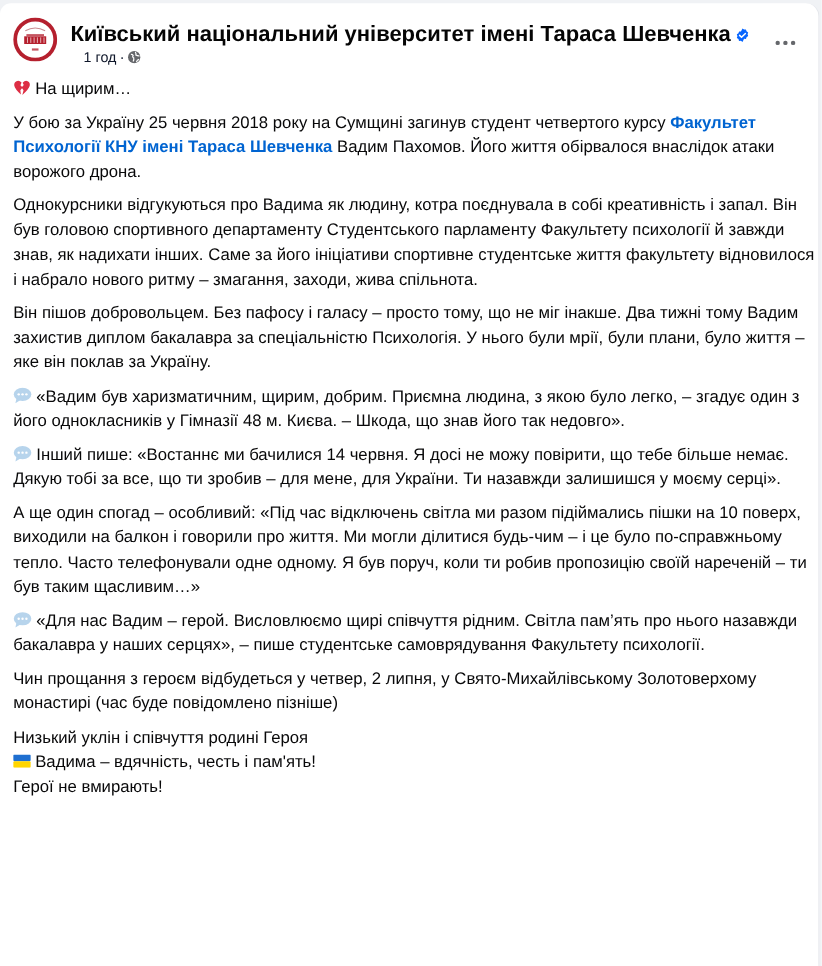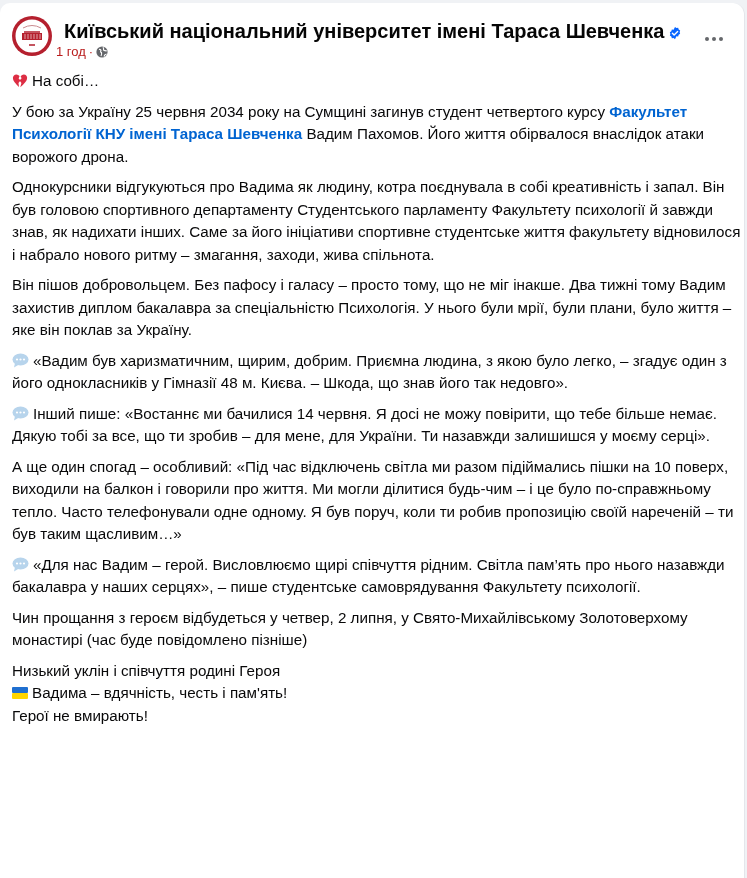--- a/index.html
+++ b/index.html
@@ -30,22 +30,22 @@
   .page-name {
     position: absolute; left: 52px; top: 7px;
     font-size: 20px; font-weight: bold; color: #050505;
     white-space: nowrap;
   }
   .verified {
     display: inline-block; vertical-align: -2px; margin-left: 4px;
     width: 14px; height: 14px;
   }
   .meta {
-    position: absolute; left: 44px; top: 31px;
-    font-size: 13px; color: #b91c1c; white-space: nowrap;
+    position: absolute; left: 64px; top: 31px;
+    font-size: 13px; color: #0f172a; white-space: nowrap;
   }
   .meta .dot { margin: 0 3px; }
   .globe { display:inline-block; vertical-align: -2px; width: 12px; height: 12px; }
   .more-btn {
     position: absolute; right: 4px; top: 18px;
     width: 28px; height: 16px; cursor: pointer;
     display:flex; align-items:center; justify-content:center; gap:3px;
   }
   .more-btn i { display:block; width:4px; height:4px; border-radius:50%; background:#65676b; }
 
@@ -101,23 +101,23 @@
         <i></i>
         <i></i>
     </div>
   </div>
 
   <div class="body">
     <p class="p">
       <svg class="emoji-heart" viewBox="0 0 16 16">
         <path d="M7.6 3 Q5.5 0.8 3 1.8 Q0.5 3 1 6 Q1.6 9 7 14 L6.5 10 L8.5 7.5 L6.6 5.4 Z" fill="#dd2e44"></path>
         <path d="M8.6 3.2 Q10.7 0.8 13.2 1.8 Q15.6 3 15 6 Q14.4 9 8.3 14.3 L9.4 10 L7.6 7.5 L9.6 5.2 Z" fill="#dd2e44"></path>
-      </svg><span>На собі…</span>
+      </svg><span>На щирим…</span>
     </p>
-    <p class="p"><span>У бою за Україну 25 червня 2034 року на Сумщині загинув студент четвертого курсу </span><span class="link">Факультет Психології КНУ імені Тараса Шевченка</span><span> Вадим Пахомов. Його життя обірвалося внаслідок атаки ворожого дрона.</span></p>
+    <p class="p"><span>У бою за Україну 25 червня 2018 року на Сумщині загинув студент четвертого курсу </span><span class="link">Факультет Психології КНУ імені Тараса Шевченка</span><span> Вадим Пахомов. Його життя обірвалося внаслідок атаки ворожого дрона.</span></p>
     <p class="p">Однокурсники відгукуються про Вадима як людину, котра поєднувала в собі креативність і запал. Він був головою спортивного департаменту Студентського парламенту Факультету психології й завжди знав, як надихати інших. Саме за його ініціативи спортивне студентське життя факультету відновилося і набрало нового ритму – змагання, заходи, жива спільнота.</p>
     <p class="p">Він пішов добровольцем. Без пафосу і галасу – просто тому, що не міг інакше. Два тижні тому Вадим захистив диплом бакалавра за спеціальністю Психологія. У нього були мрії, були плани, було життя – яке він поклав за Україну.</p>
     <p class="p">
       <svg class="emoji-bubble" viewBox="0 0 17 15">
         <ellipse cx="8.5" cy="6.5" rx="8" ry="6" fill="#b7d4ec"></ellipse>
         <path d="M3 10 L2 14.5 L7 11.5 Z" fill="#b7d4ec"></path>
         <circle cx="5" cy="6.5" r="1.1" fill="#ffffff"></circle>
           <circle cx="8.5" cy="6.5" r="1.1" fill="#ffffff"></circle>
           <circle cx="12" cy="6.5" r="1.1" fill="#ffffff"></circle>
       </svg><span>«Вадим був харизматичним, щирим, добрим. Приємна людина, з якою було легко, – згадує один з його однокласників у Гімназії 48 м. Києва. – Шкода, що знав його так недовго».</span>

